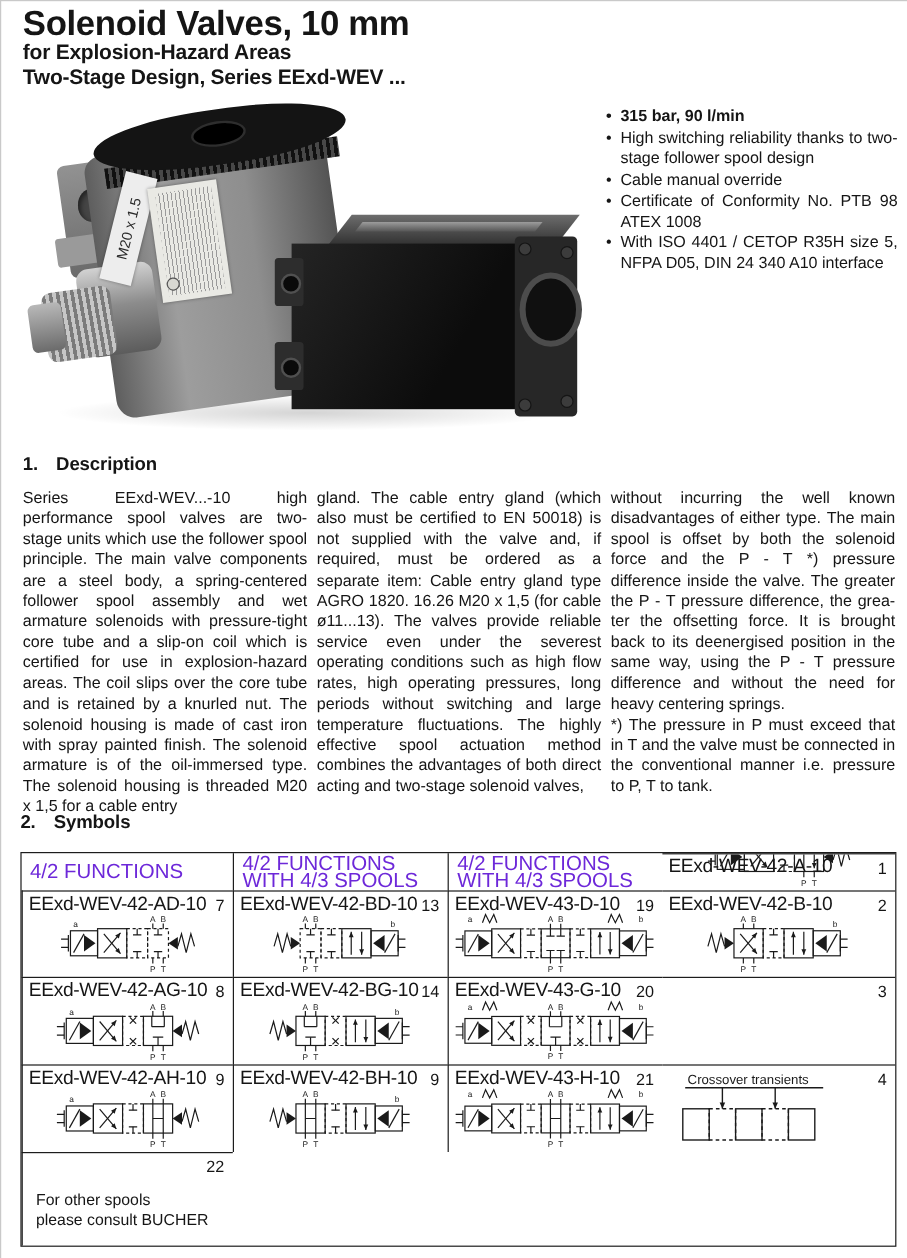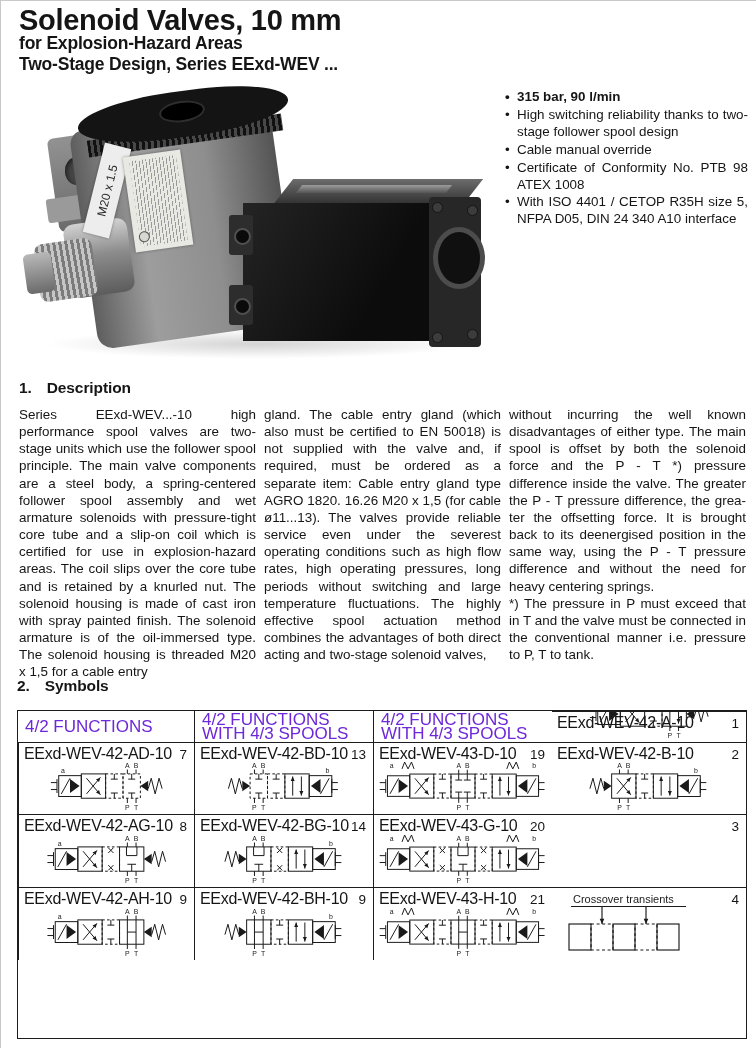--- a/index.html
+++ b/index.html
@@ -685,15 +685,22 @@
               <line x1="88" y1="13.5" x2="88" y2="31"></line>
               <polygon points="88,31 85.7,25.8 90.3,25.8" fill="#1a1a1a" stroke="none"></polygon>
               <rect x="11" y="31" width="22" height="26"></rect>
               <rect x="33" y="31" width="22" height="26" stroke-dasharray="3,2.6"></rect>
               <rect x="55" y="31" width="22" height="26"></rect>
               <rect x="77" y="31" width="22" height="26" stroke-dasharray="3,2.6"></rect>
               <rect x="99" y="31" width="22" height="26"></rect>
             </g>
             <text x="15" y="10" text-anchor="start" font-size="11" fill="#1a1a1a" stroke="none" font-family="&quot;Liberation Sans&quot;,sans-serif">Crossover transients</text>
           </svg></div>
+        <div class="vcell c3 r3">
+          <div class="cnum">22</div>
+          <div class="cnote">
+            <div>For other spools</div>
+            <div>please consult BUCHER</div>
+          </div>
+        </div>
       </div>
   </div>
 </div>
 
 </body></html>

